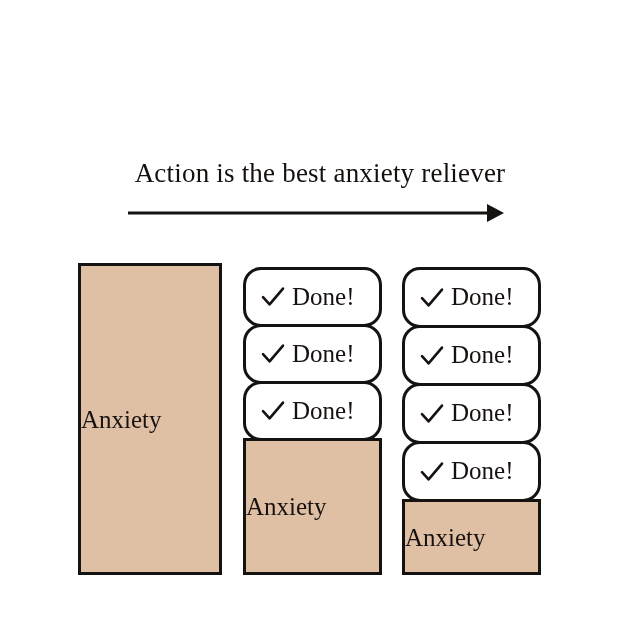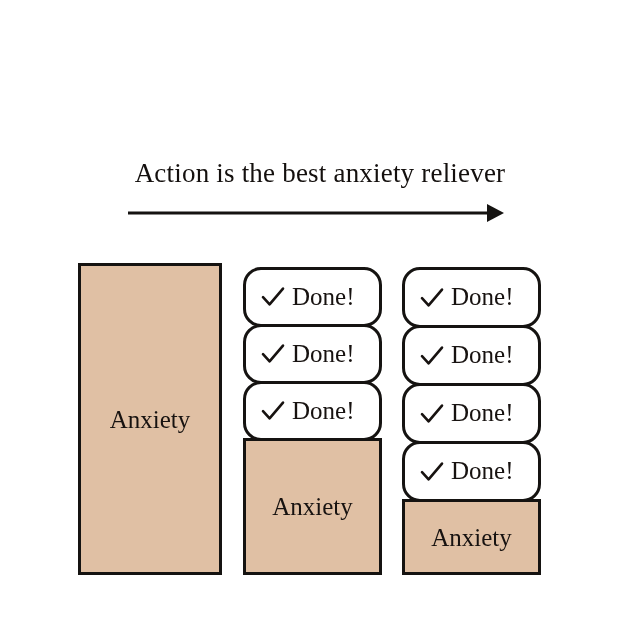--- a/index.html
+++ b/index.html
@@ -86,21 +86,20 @@
   .cell.done {
     background: #ffffff;
     justify-content: flex-start;
     padding-left: 14px;
     font-size: 25px;
     border-radius: 18px;
   }
 
   .cell.anxiety {
     background: #e0c0a4;
-    justify-content: center;
     font-size: 25px;
   }
 
   .check {
     display: inline-block;
     width: 26px;
     height: 26px;
     margin-right: 6px;
     position: relative;
     flex: 0 0 auto;

